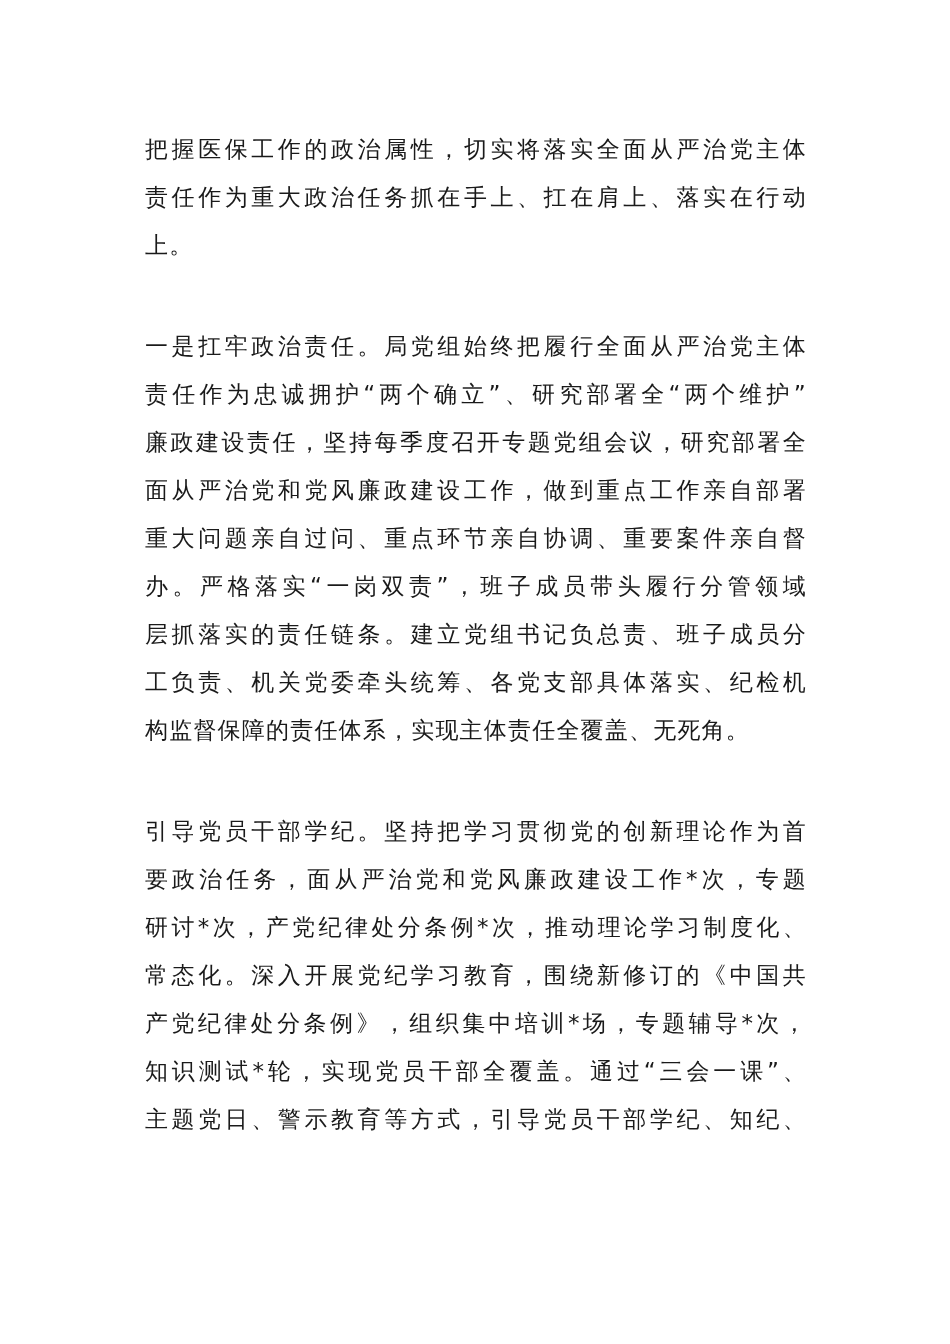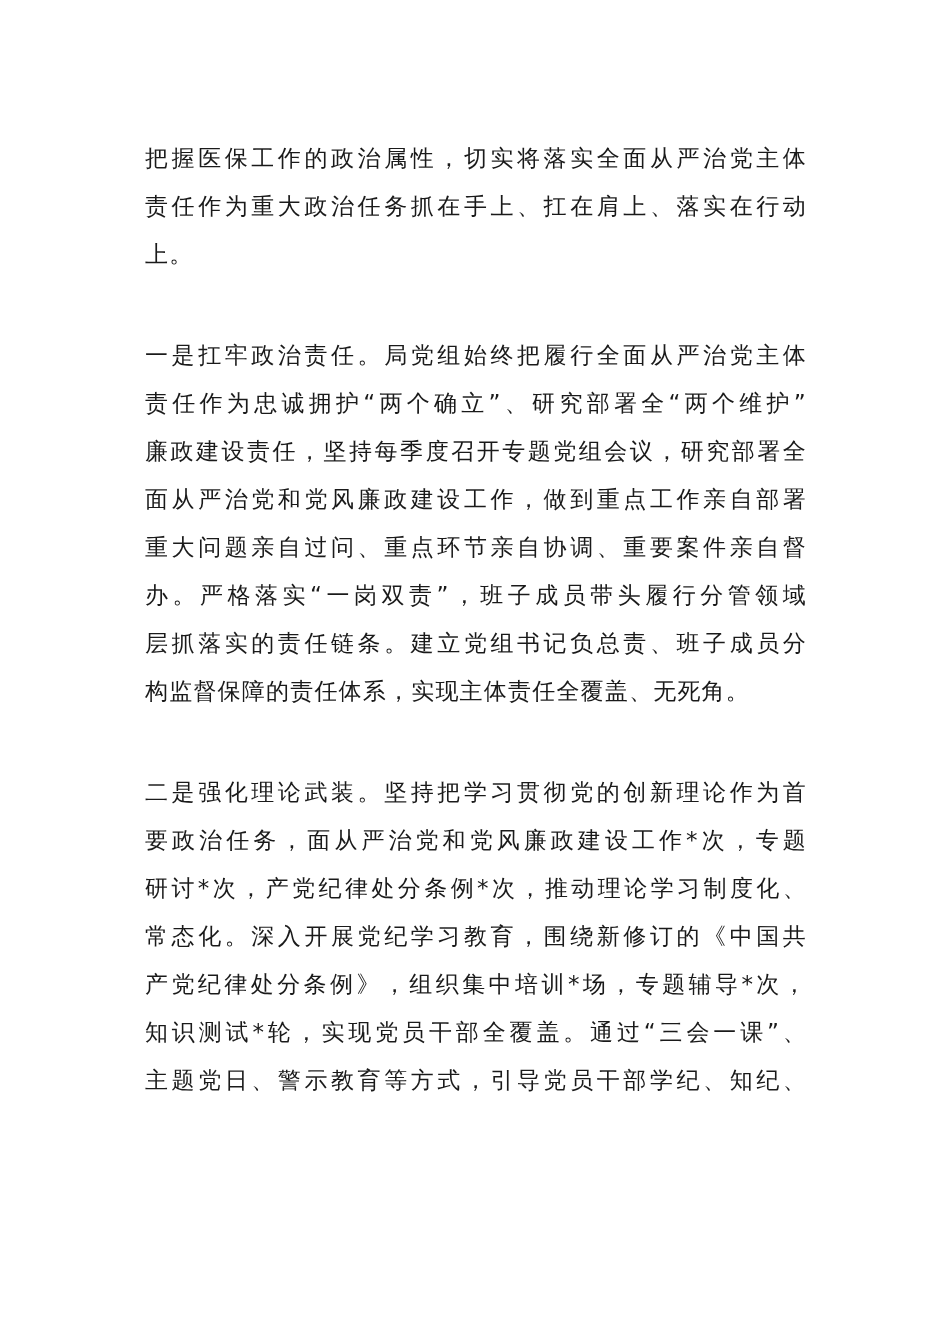--- a/index.html
+++ b/index.html
@@ -1,18 +1,18 @@
 <!DOCTYPE html>
 <html><head>
   <meta charset="utf-8">
   <style>
     html, body { margin: 0; padding: 0; background: #ffffff; }
     body { width: 950px; height: 1344px; position: relative; overflow: hidden; }
     .page {
-      position: absolute; left: 145px; top: 134px; width: 662px;
+      position: absolute; left: 145px; top: 125px; width: 662px;
       font-family: "DejaVu Sans", "Liberation Sans", sans-serif;
       font-size: 23px; line-height: 48px; color: #1a1a1a;
       letter-spacing: 1.2px;
     }
     .para { margin: 0; text-align: justify; text-align-last: left; }
     .line { display: block; height: 48px; white-space: nowrap; text-align: justify; text-align-last: justify; }
     .line.last { text-align-last: left; }
     .gap { height: 53px; }
   </style>
 </head>
@@ -26,25 +26,26 @@
   </div>
   <div class="gap"></div>
   <div class="para">
     <span class="line">一是扛牢政治责任。局党组始终把履行全面从严治党主体</span>
     <span class="line">责任作为忠诚拥护“两个确立”、研究部署全“两个维护”</span>
     <span class="line">廉政建设责任，坚持每季度召开专题党组会议，研究部署全</span>
     <span class="line">面从严治党和党风廉政建设工作，做到重点工作亲自部署</span>
     <span class="line">重大问题亲自过问、重点环节亲自协调、重要案件亲自督</span>
     <span class="line">办。严格落实“一岗双责”，班子成员带头履行分管领域</span>
     <span class="line">层抓落实的责任链条。建立党组书记负总责、班子成员分</span>
+    <span class="line">工负责、机关党委牵头统筹、各党支部具体落实、纪检机</span>
     <span class="line last">构监督保障的责任体系，实现主体责任全覆盖、无死角。</span>
   </div>
   <div class="gap"></div>
   <div class="para">
-    <span class="line">二是强化理论武装。坚持把学习贯彻党的创新理论作为首</span>
+    <span class="line">引导党员干部学纪。坚持把学习贯彻党的创新理论作为首</span>
     <span class="line">要政治任务，面从严治党和党风廉政建设工作*次，专题</span>
     <span class="line">研讨*次，产党纪律处分条例*次，推动理论学习制度化、</span>
     <span class="line">常态化。深入开展党纪学习教育，围绕新修订的《中国共</span>
     <span class="line">产党纪律处分条例》，组织集中培训*场，专题辅导*次，</span>
     <span class="line">知识测试*轮，实现党员干部全覆盖。通过“三会一课”、</span>
     <span class="line">主题党日、警示教育等方式，引导党员干部学纪、知纪、</span>
   </div>
 </div>
 
 </body></html>

